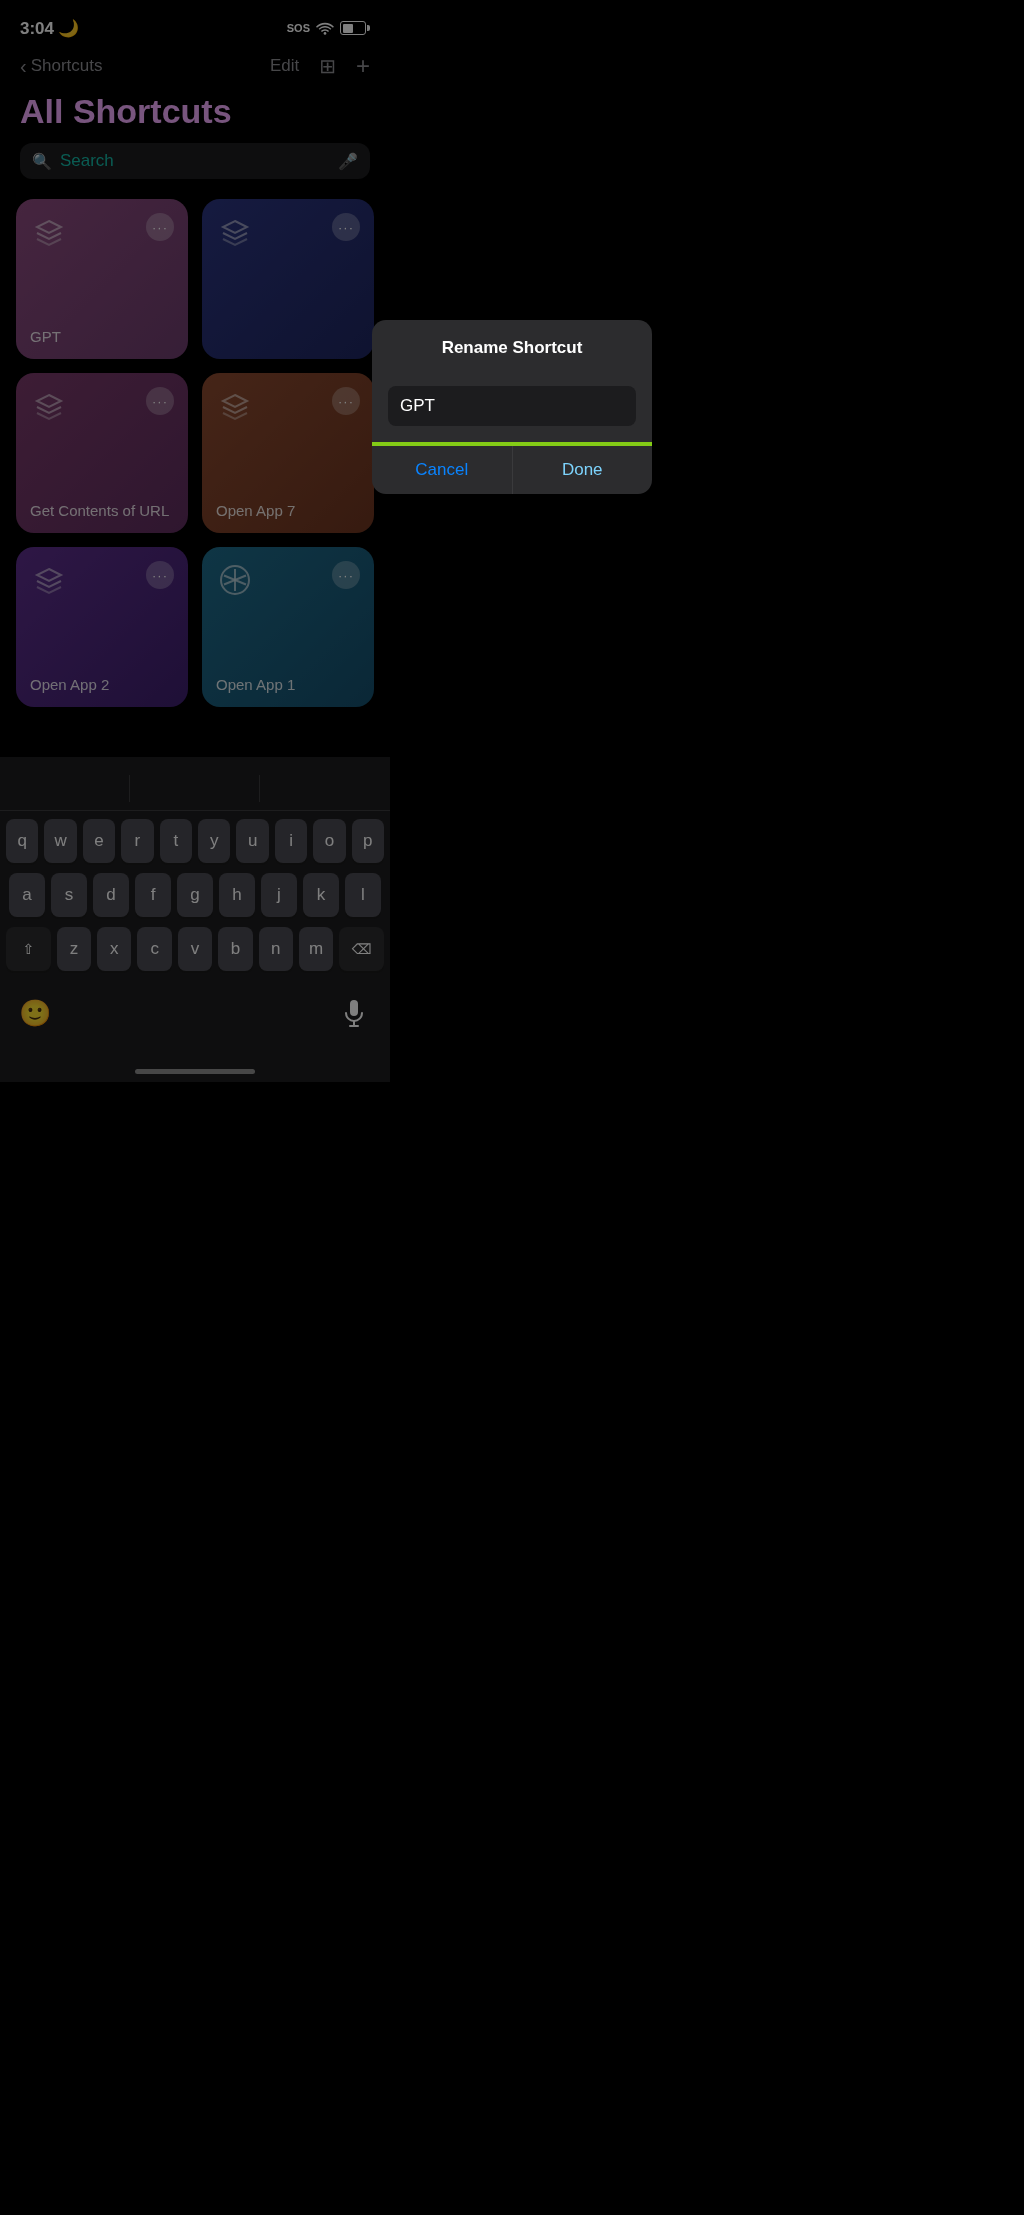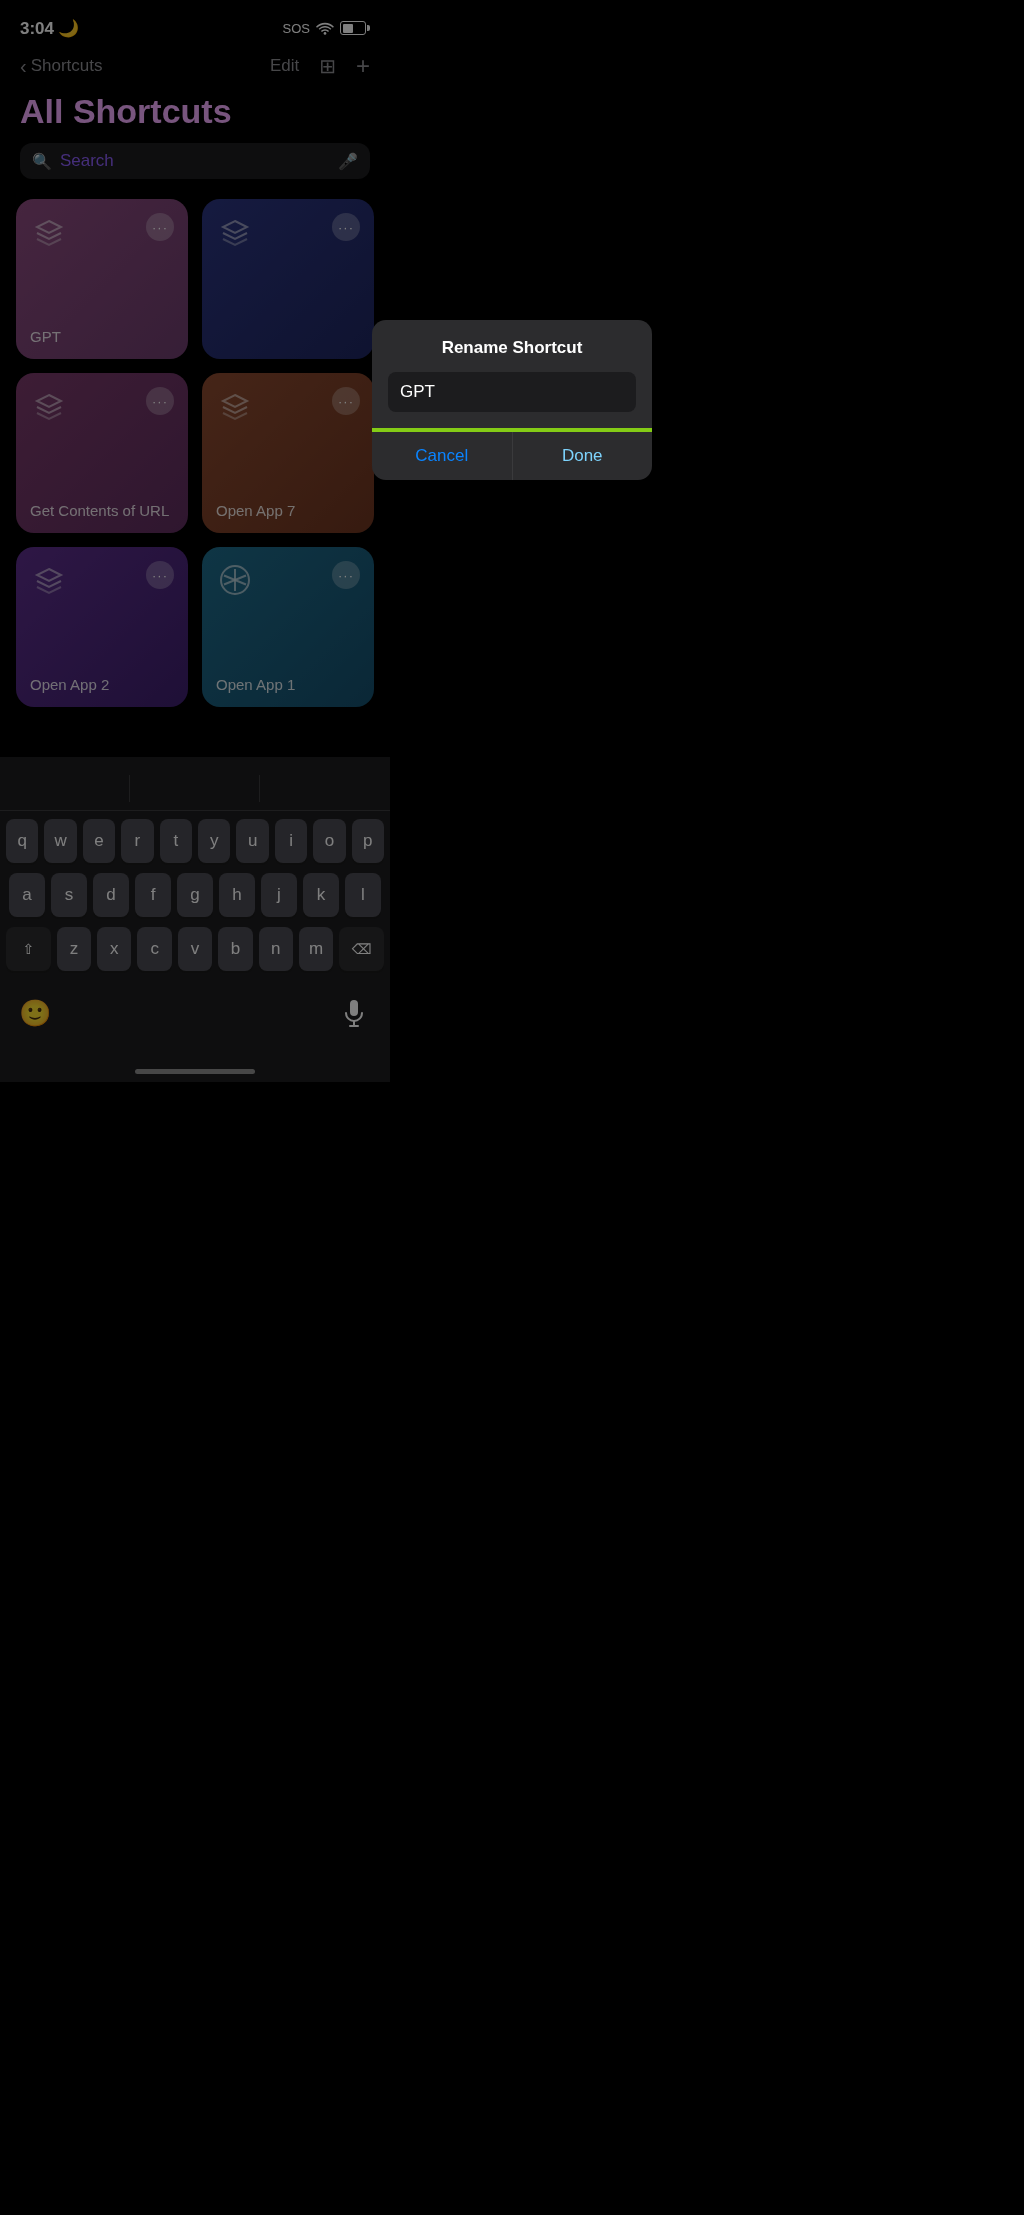--- a/index.html
+++ b/index.html
@@ -26,22 +26,22 @@
       font-size: 17px;
       font-weight: 600;
       color: #fff;
     }
     .status-icons {
       display: flex;
       align-items: center;
       gap: 6px;
     }
     .status-sos {
-      font-size: 13px;
-      font-weight: 400;
+      font-size: 11px;
+      font-weight: 700;
       color: #fff;
     }
     .wifi-icon {
       width: 18px;
       height: 14px;
     }
     .battery-icon {
       display: flex;
       align-items: center;
       gap: 1px;
@@ -123,21 +123,21 @@
       display: flex;
       align-items: center;
       padding: 8px 12px;
       gap: 8px;
     }
     .search-icon-wrap {
       color: #8e8e93;
       font-size: 16px;
     }
     .search-placeholder {
-      color: #8b5cf6;
+      color: #14b8a6;
       font-size: 17px;
       flex: 1;
     }
     .mic-icon {
       color: #8e8e93;
       font-size: 16px;
     }
 
     
     .shortcuts-grid {
@@ -219,21 +219,21 @@
       border-radius: 14px;
       z-index: 20;
       overflow: hidden;
     }
 
     .dialog-title {
       text-align: center;
       font-size: 17px;
       font-weight: 600;
       color: #fff;
-      padding: 18px 20px 14px;
+      padding: 18px 20px 28px;
     }
 
     .dialog-input-wrap {
       padding: 0 16px 16px;
     }
 
     .dialog-input {
       width: 100%;
       background: #1c1c1e;
       border: none;

